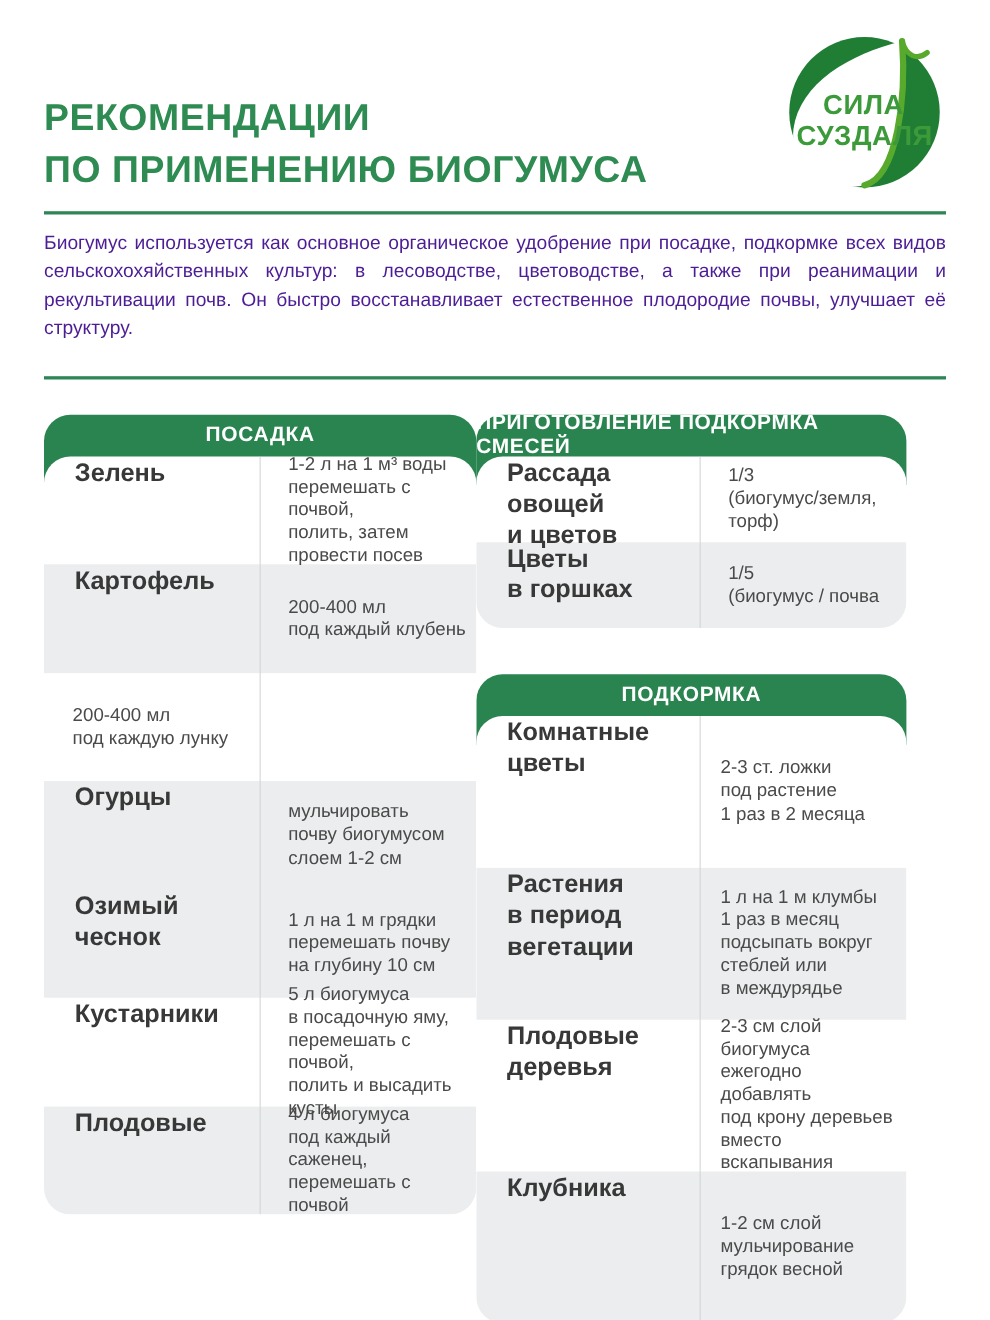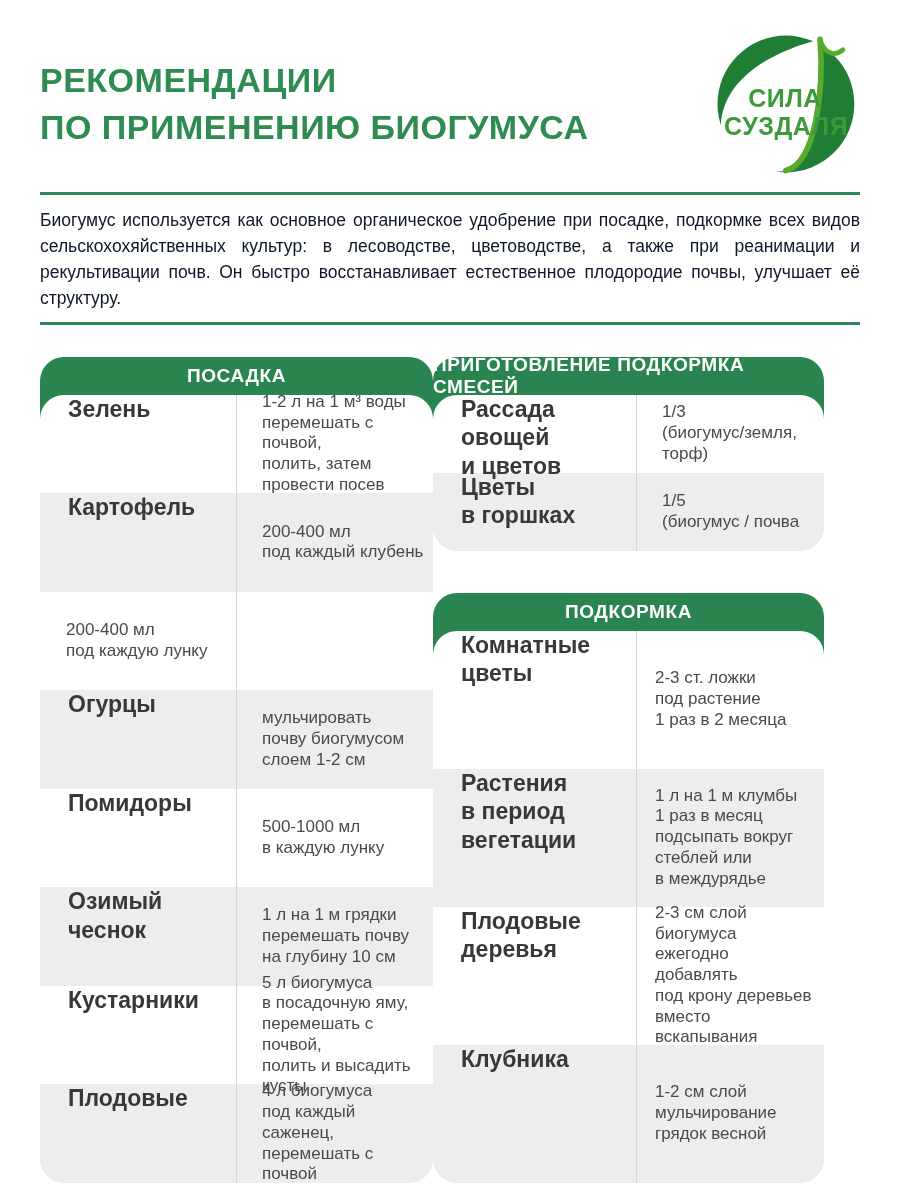--- a/index.html
+++ b/index.html
@@ -8,40 +8,40 @@
     width:900px; height:1200px;
     font-family:"Liberation Sans","DejaVu Sans",sans-serif;
     color:#3a3a3a;
     position:relative;
   }
   .page { width:900px; height:1200px; padding:0 40px; overflow:hidden; }
 
   
   .top-header {
     padding-top:30px; height:178px;
-    display:flex; justify-content:space-between; align-items:center;
+    display:flex; justify-content:space-between; align-items:flex-end;
   }
   .page-title {
     font-size:34px; font-weight:bold; line-height:1.38;
     color:#2e8b52; white-space:pre-line; letter-spacing:0.5px;
   }
   .logo { position:relative; width:152px; height:152px; flex:0 0 auto; }
   .logo svg { position:absolute; inset:0; }
   .logo-text {
     position:absolute; top:57px; left:16px; width:122px;
     text-align:center; color:#3c9a3a; font-weight:bold;
     font-size:25px; line-height:1.1; letter-spacing:0.5px; z-index:2;
   }
 
   
   .green-rule { border:none; border-top:3px solid #2e8658; margin:0; }
   .rule-top { margin-top:14px; }
   .intro {
-    margin:13px 0 10px 0;
-    font-size:17.5px; line-height:1.48; color:#0f172a;
+    margin:13px 0 30px 0;
+    font-size:17.5px; line-height:1.48; color:#4c1d95;
     text-align:justify; white-space:normal;
   }
 
   
   .tables-section { display:flex; margin-top:32px; }
   .col-left  { width:393px; }
   .col-right { width:391px; display:flex; flex-direction:column; }
 
   .info-table { width:100%; }
   .table-header {
@@ -146,29 +146,20 @@
           <div class="row alt">
             <div class="label-cell">
                 <div class="row-label">Огурцы</div>
               </div>
             <div class="value-cell">
                 <div class="row-value">мульчировать
 почву биогумусом
 слоем 1-2 см</div>
               </div>
           </div>
-          <div class="row">
-            <div class="label-cell">
-                <div class="row-label">Помидоры</div>
-              </div>
-            <div class="value-cell">
-                <div class="row-value">500-1000 мл
-в каждую лунку</div>
-              </div>
-          </div>
           <div class="row alt">
             <div class="label-cell">
                 <div class="row-label">Озимый
 чеснок</div>
               </div>
             <div class="value-cell">
                 <div class="row-value">1 л на 1 м грядки
 перемешать почву
 на глубину 10 см</div>
               </div>

